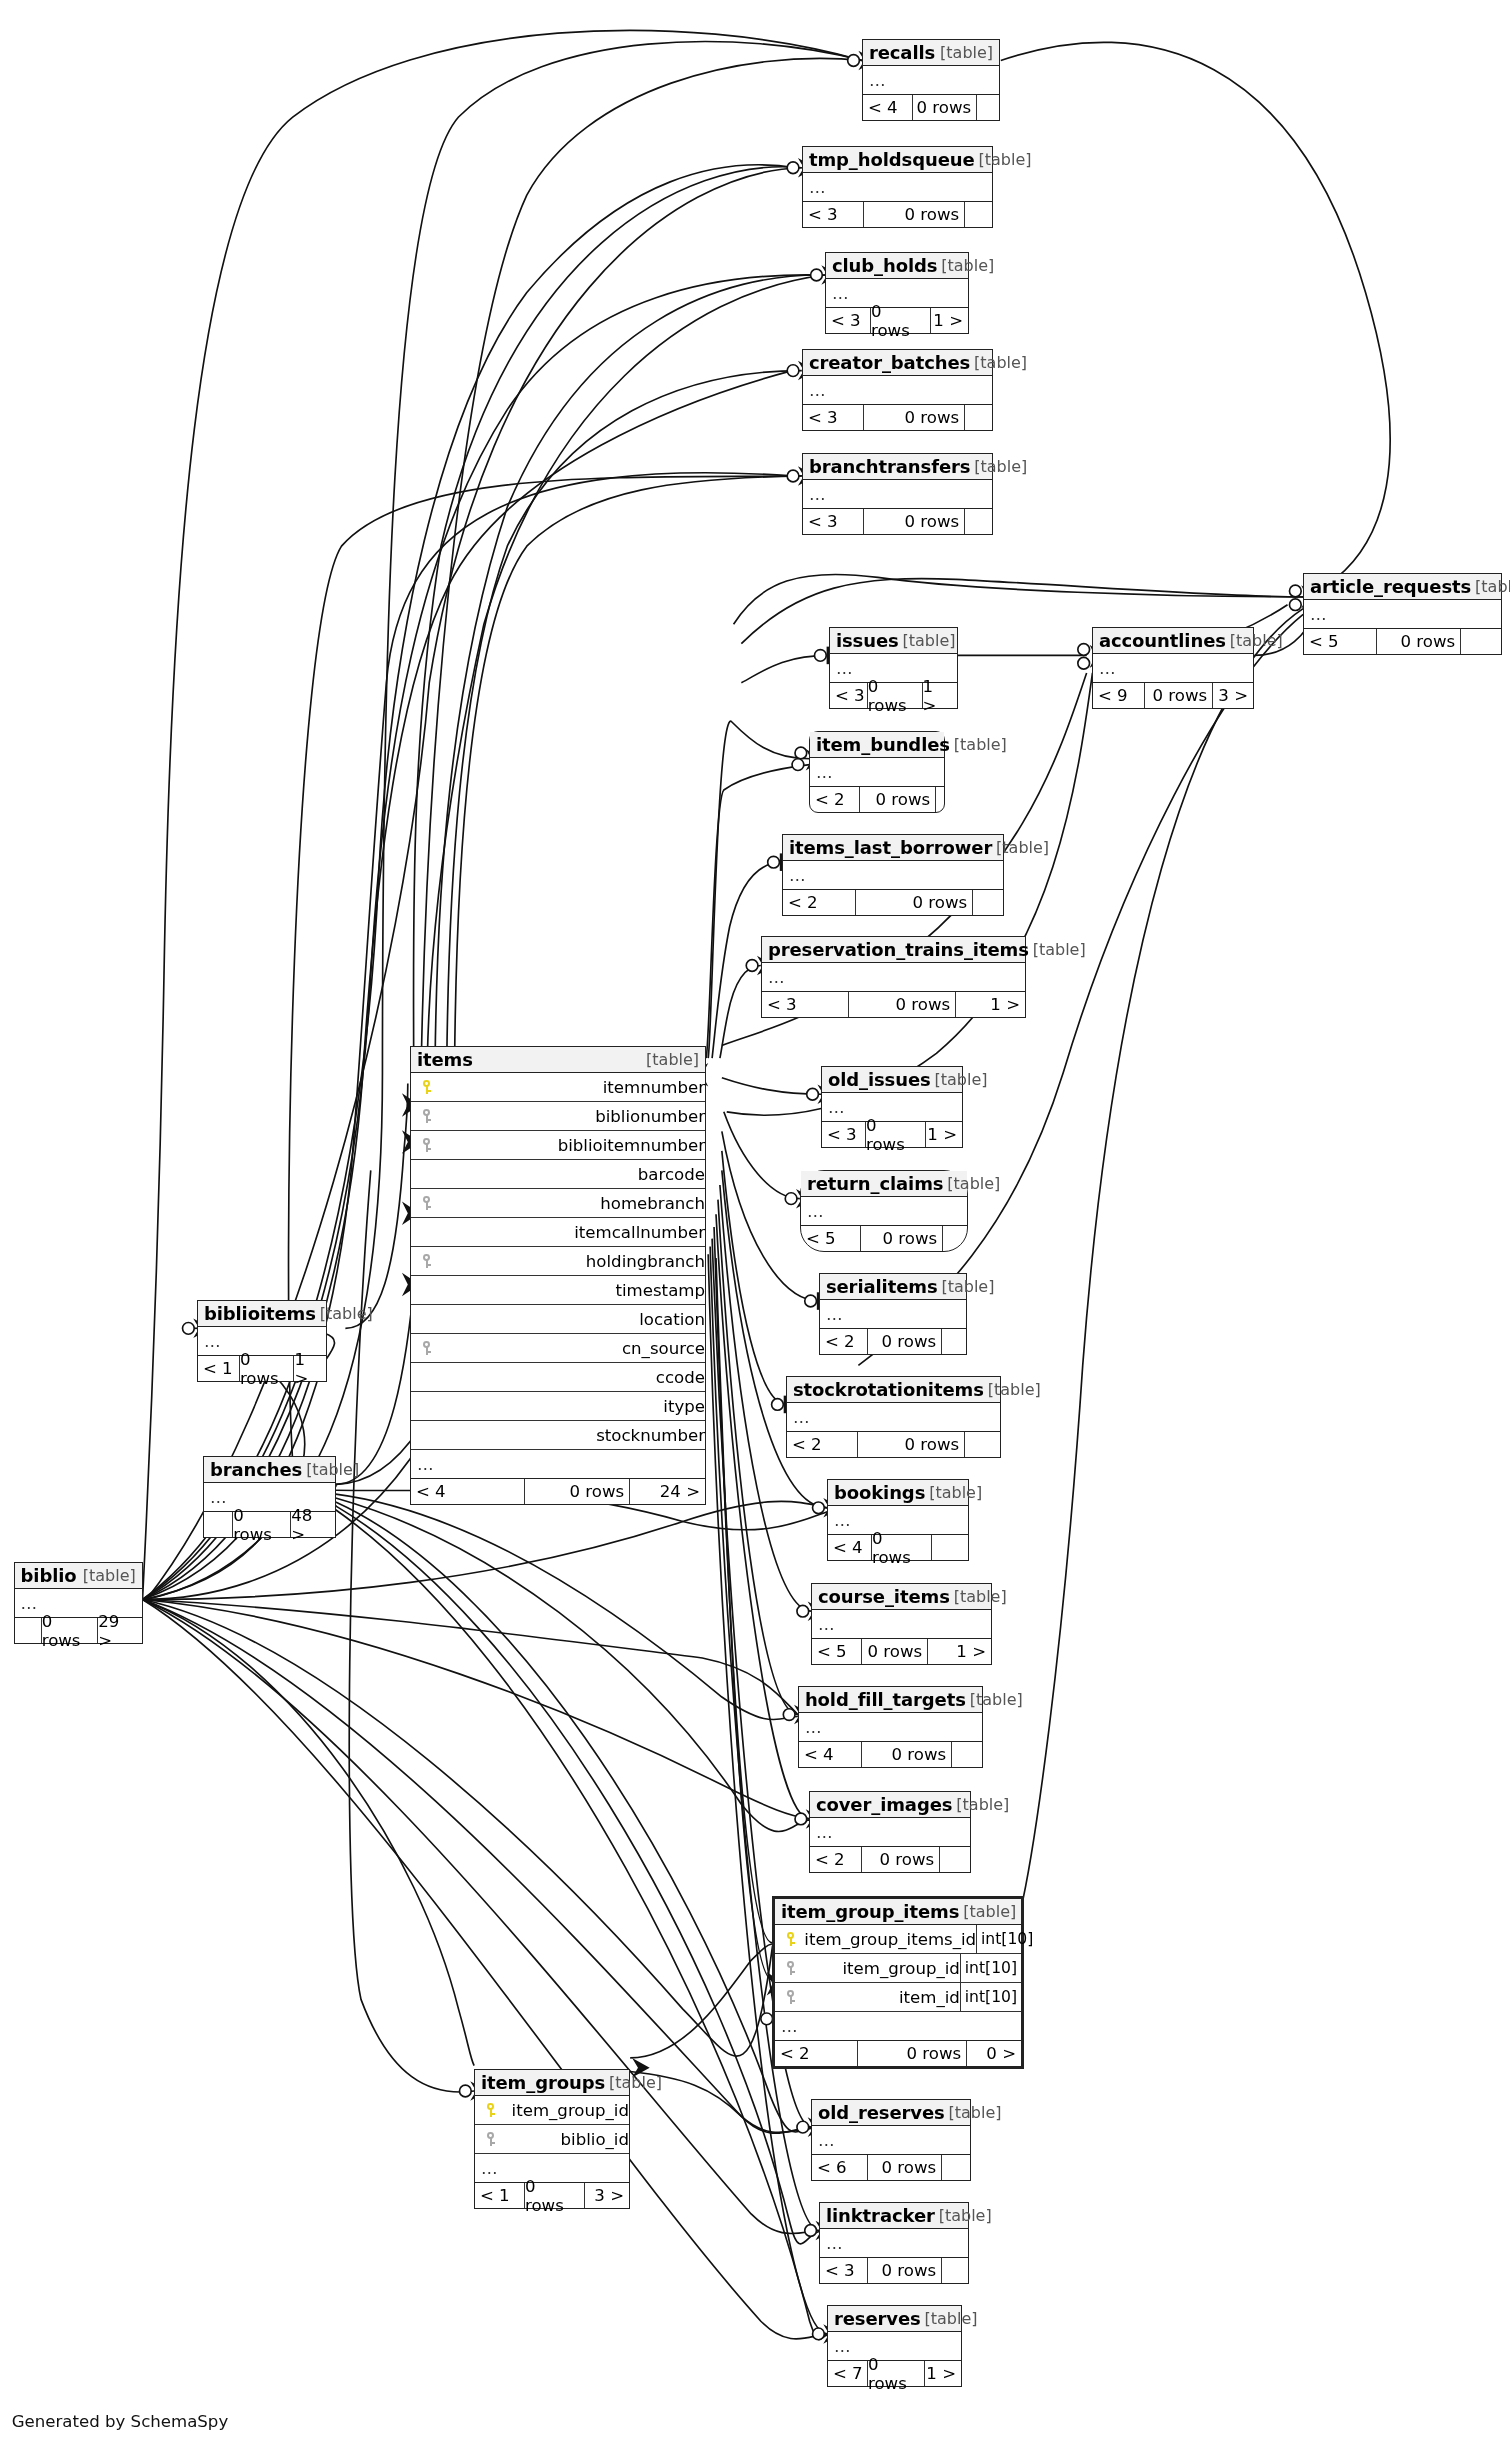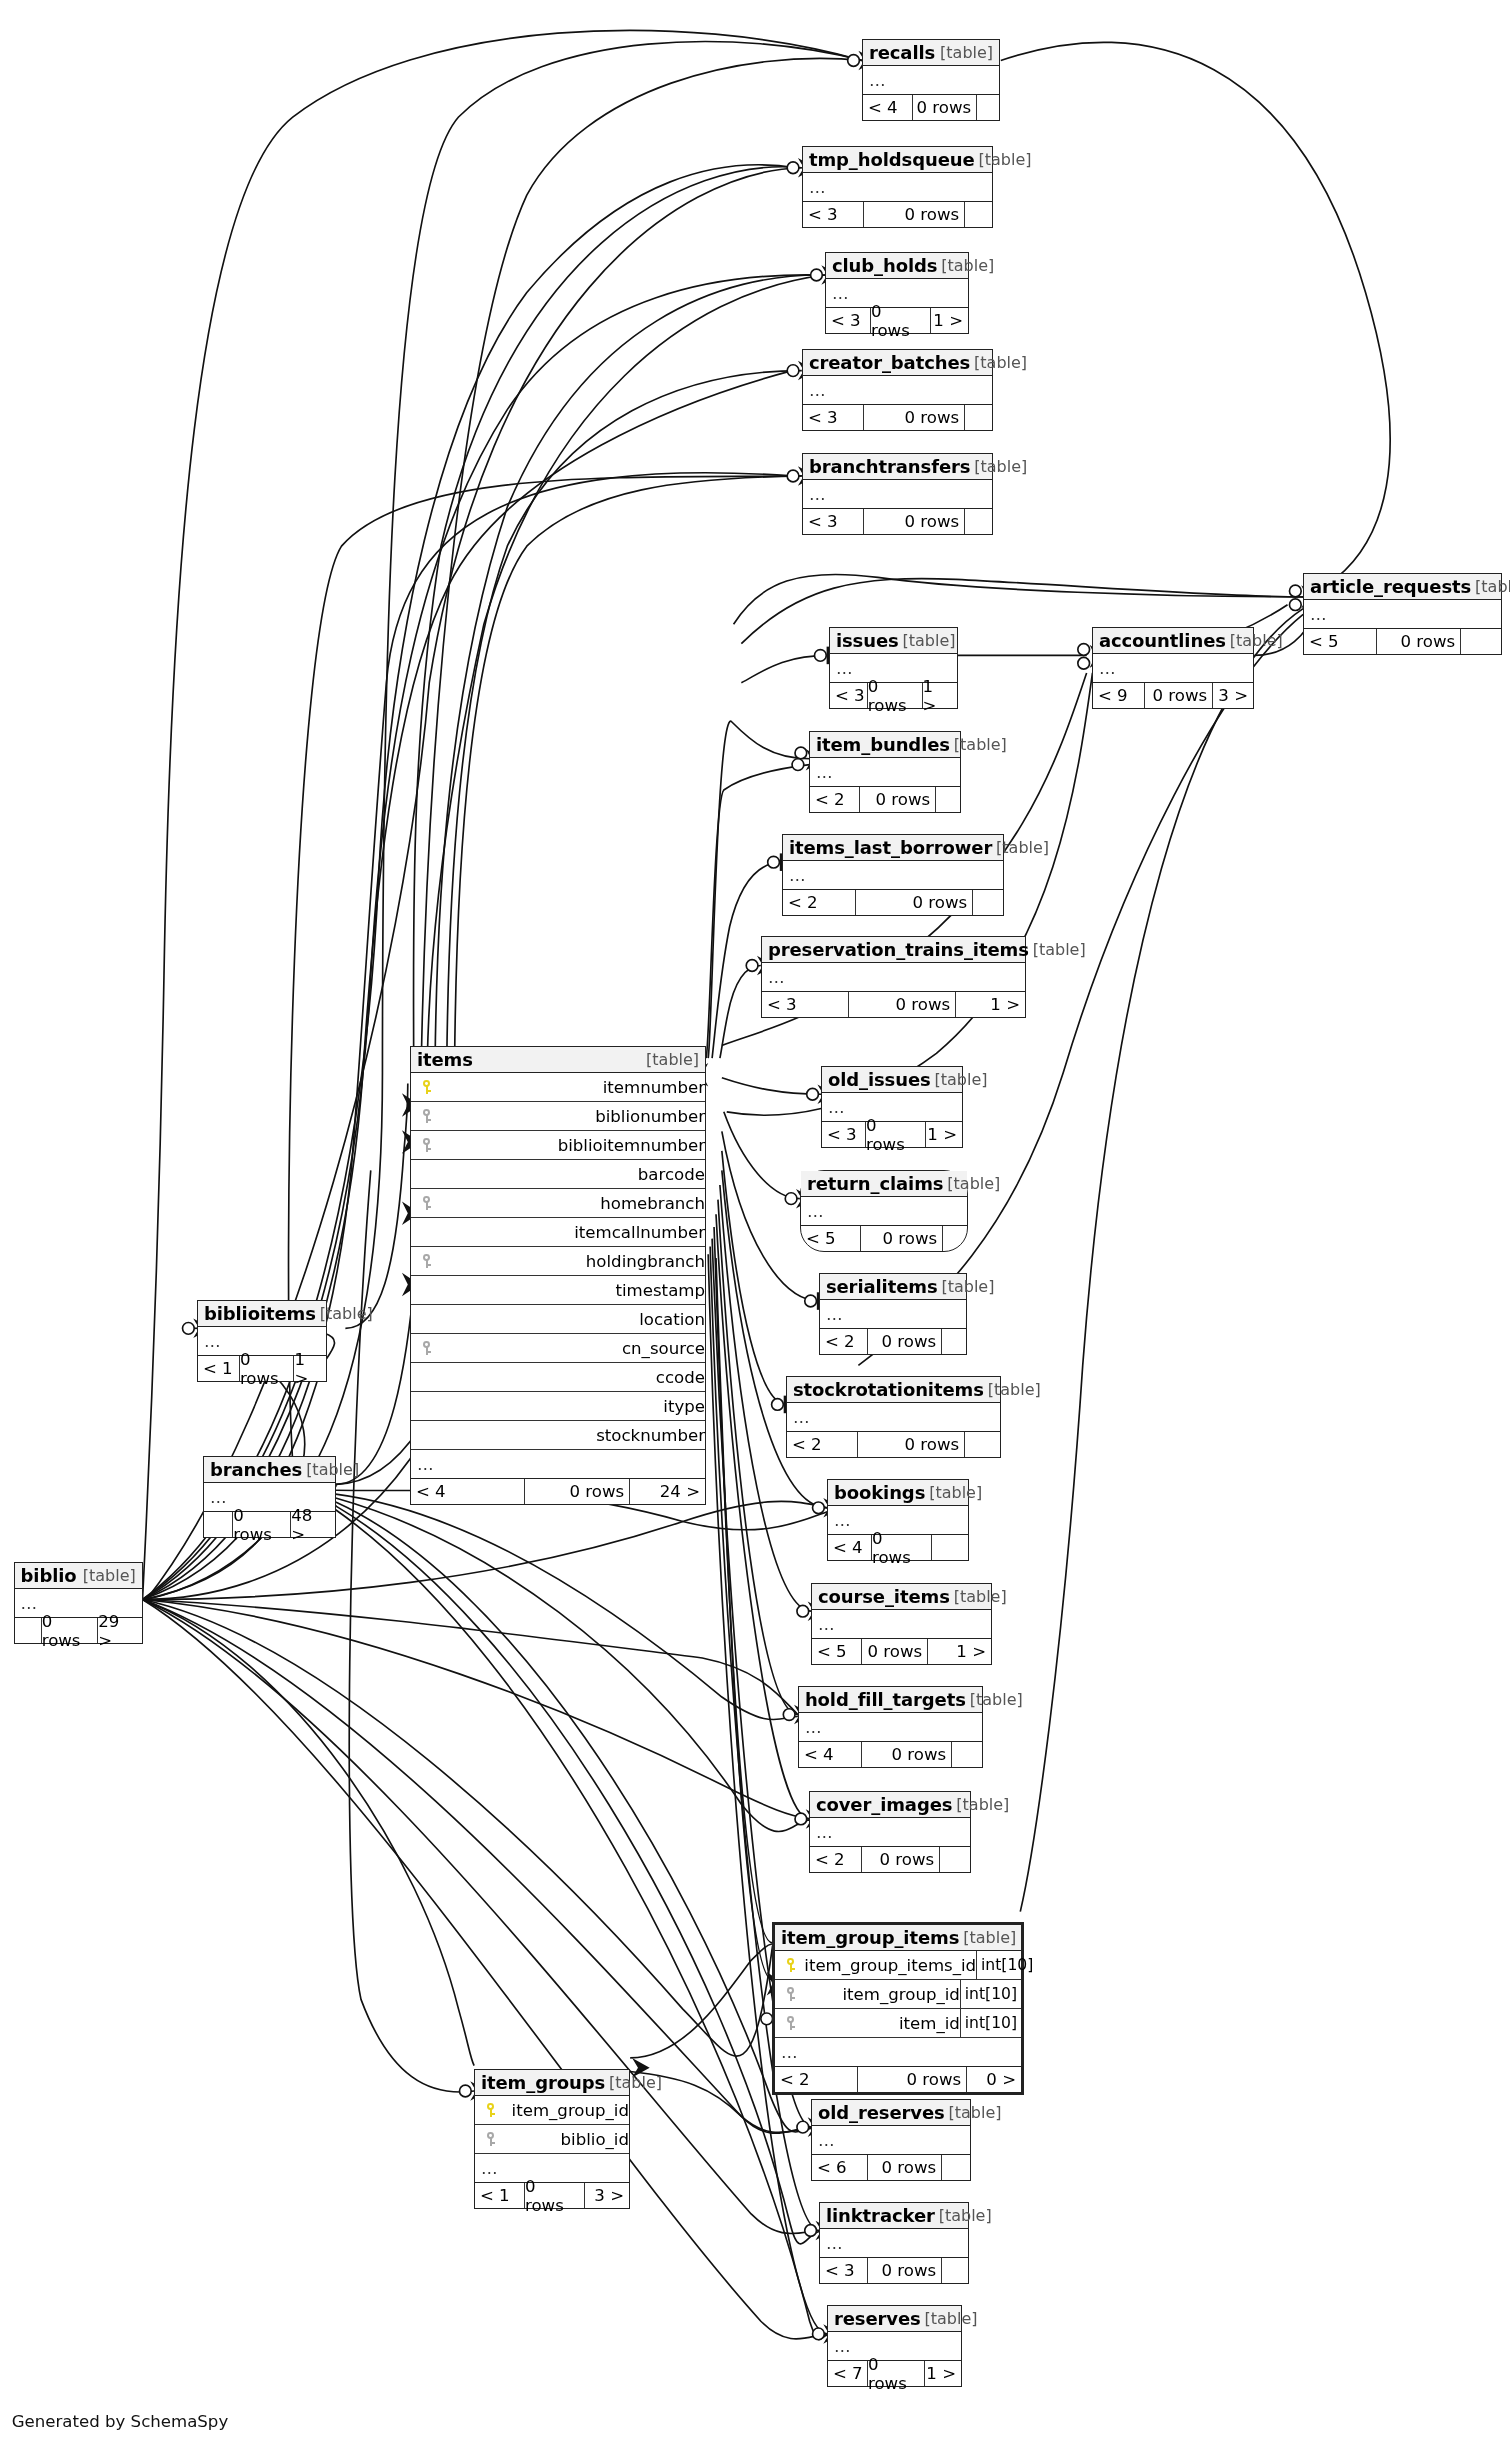--- a/index.html
+++ b/index.html
@@ -6,21 +6,21 @@
   body{width:1511px;height:2448px;position:relative;overflow:hidden;
        font-family:"DejaVu Sans","Liberation Sans",sans-serif;}
   #canvas{position:absolute;left:0;top:0;width:1511px;height:2448px;}
   svg#edges{position:absolute;left:0;top:0;width:1511px;height:2448px;pointer-events:none;}
   svg#edges path,svg#edges line{fill:none;stroke:#111;stroke-width:1.7;}
   svg#edges circle.crow{fill:#fff;stroke:#111;stroke-width:1.7;}
   svg#edges path.arrow{fill:#111;stroke:none;}
   svg#edges line.bar{stroke:#111;stroke-width:3.2;}
 
   .tbl{position:absolute;border:1.8px solid #222;background:#fff;box-sizing:border-box;}
-  .tbl.focus{border-width:3.3px;margin-top:26px;}
+  .tbl.focus{border-width:3.3px;}
   .thead{background:#f2f2f2;border-bottom:1.8px solid #222;
          display:flex;align-items:center;justify-content:space-between;
          padding:2px 5.9px 2.9px 5.9px;height:26px;box-sizing:border-box;white-space:nowrap;}
   .tname{font-weight:bold;font-size:18px;color:#000;letter-spacing:-0.1px;}
   .ttag{font-size:16px;color:#555;padding-left:3.9px;}
   .thead.spread .tname{margin-right:auto;}
   .dots{height:29px;display:flex;align-items:center;padding-left:5.9px;
         font-size:16.6px;color:#333;border-bottom:1.8px solid #222;box-sizing:border-box;
         letter-spacing:1px;}
   .col{height:29px;display:flex;align-items:center;border-bottom:1.4px solid #333;
@@ -309,21 +309,21 @@
           <span class="tname">accountlines</span>
           <span class="ttag">[table]</span>
         </div>
         <div class="dots">…</div>
         <div class="foot">
           <div class="f1" style="width:51px">&lt; 9</div>
           <div class="f2" style="width:68px">0 rows</div>
           <div class="f3" style="flex:1 1 auto">3 &gt;</div>
         </div>
       </div>
-      <div class="tbl" style="left: 809px; top: 731px; width: 152px;">
+      <div class="tbl" style="left: 809px; top: 731px; width: 136px; border-radius: 9px;">
         <div class="thead spread">
           <span class="tname">item_bundles</span>
           <span class="ttag">[table]</span>
         </div>
         <div class="dots">…</div>
         <div class="foot">
           <div class="f1" style="width:49px">&lt; 2</div>
           <div class="f2" style="width:76px">0 rows</div>
           <div class="f3" style="flex:1 1 auto"></div>
         </div>

